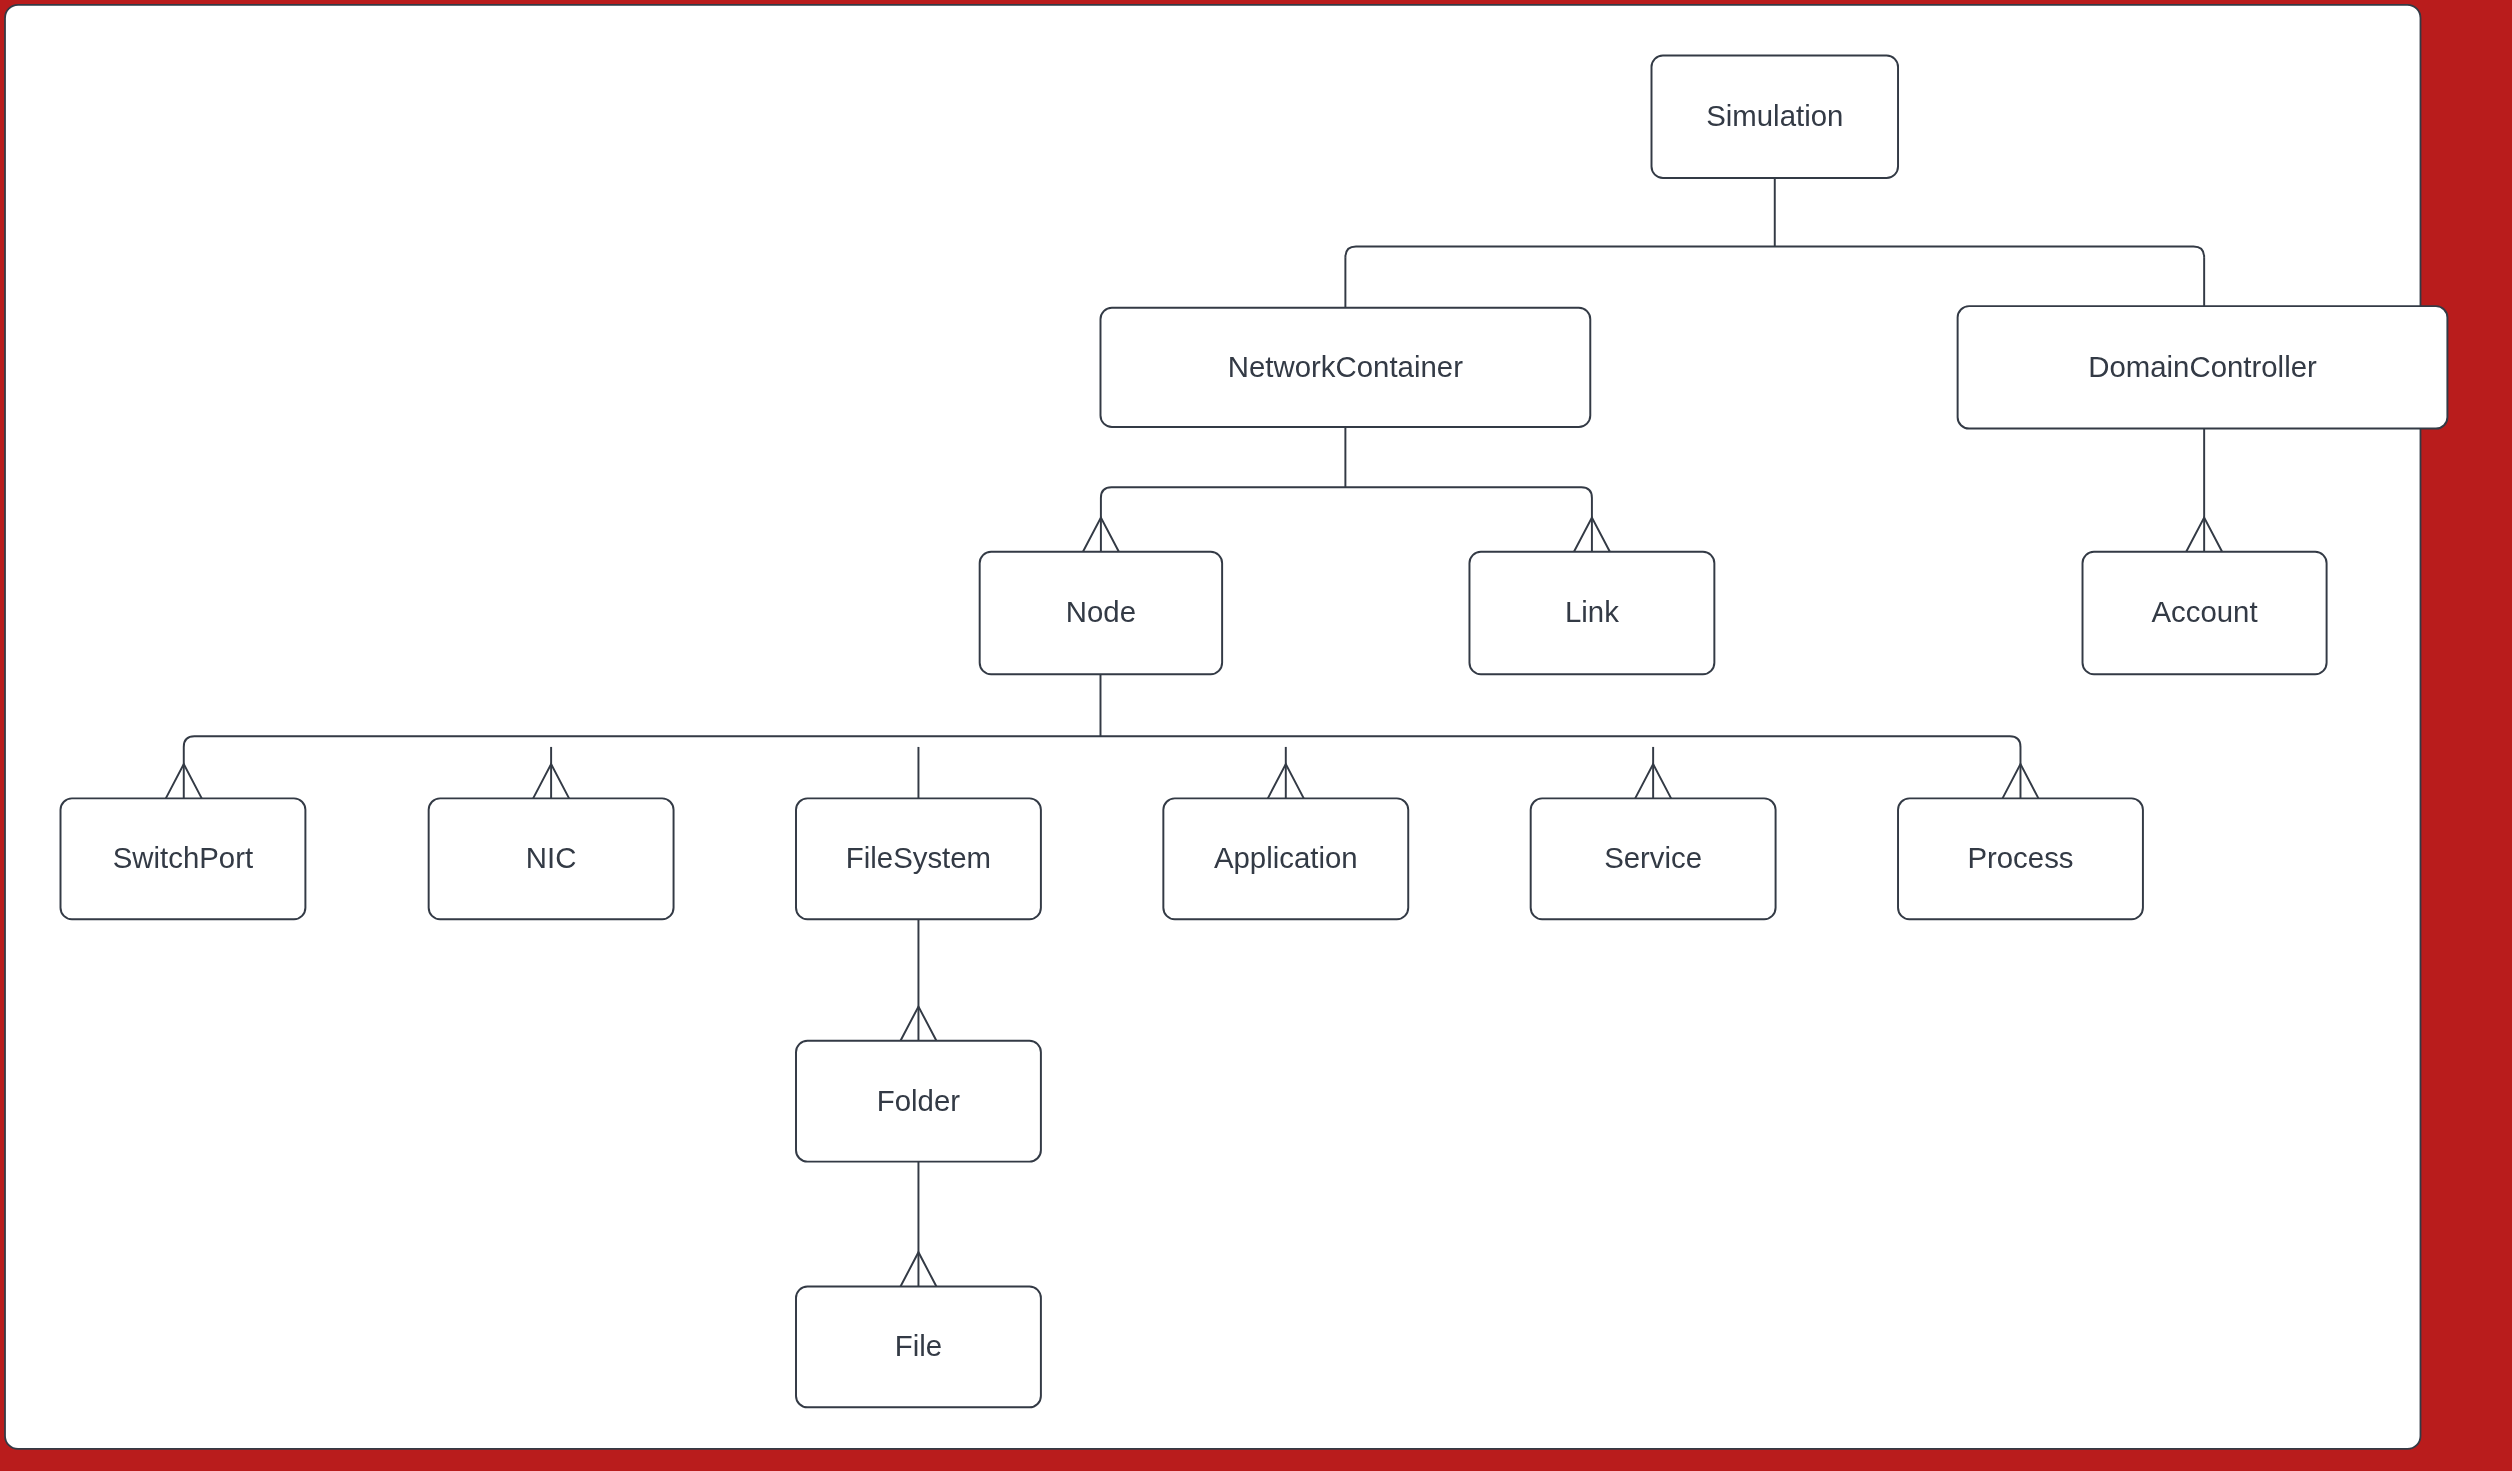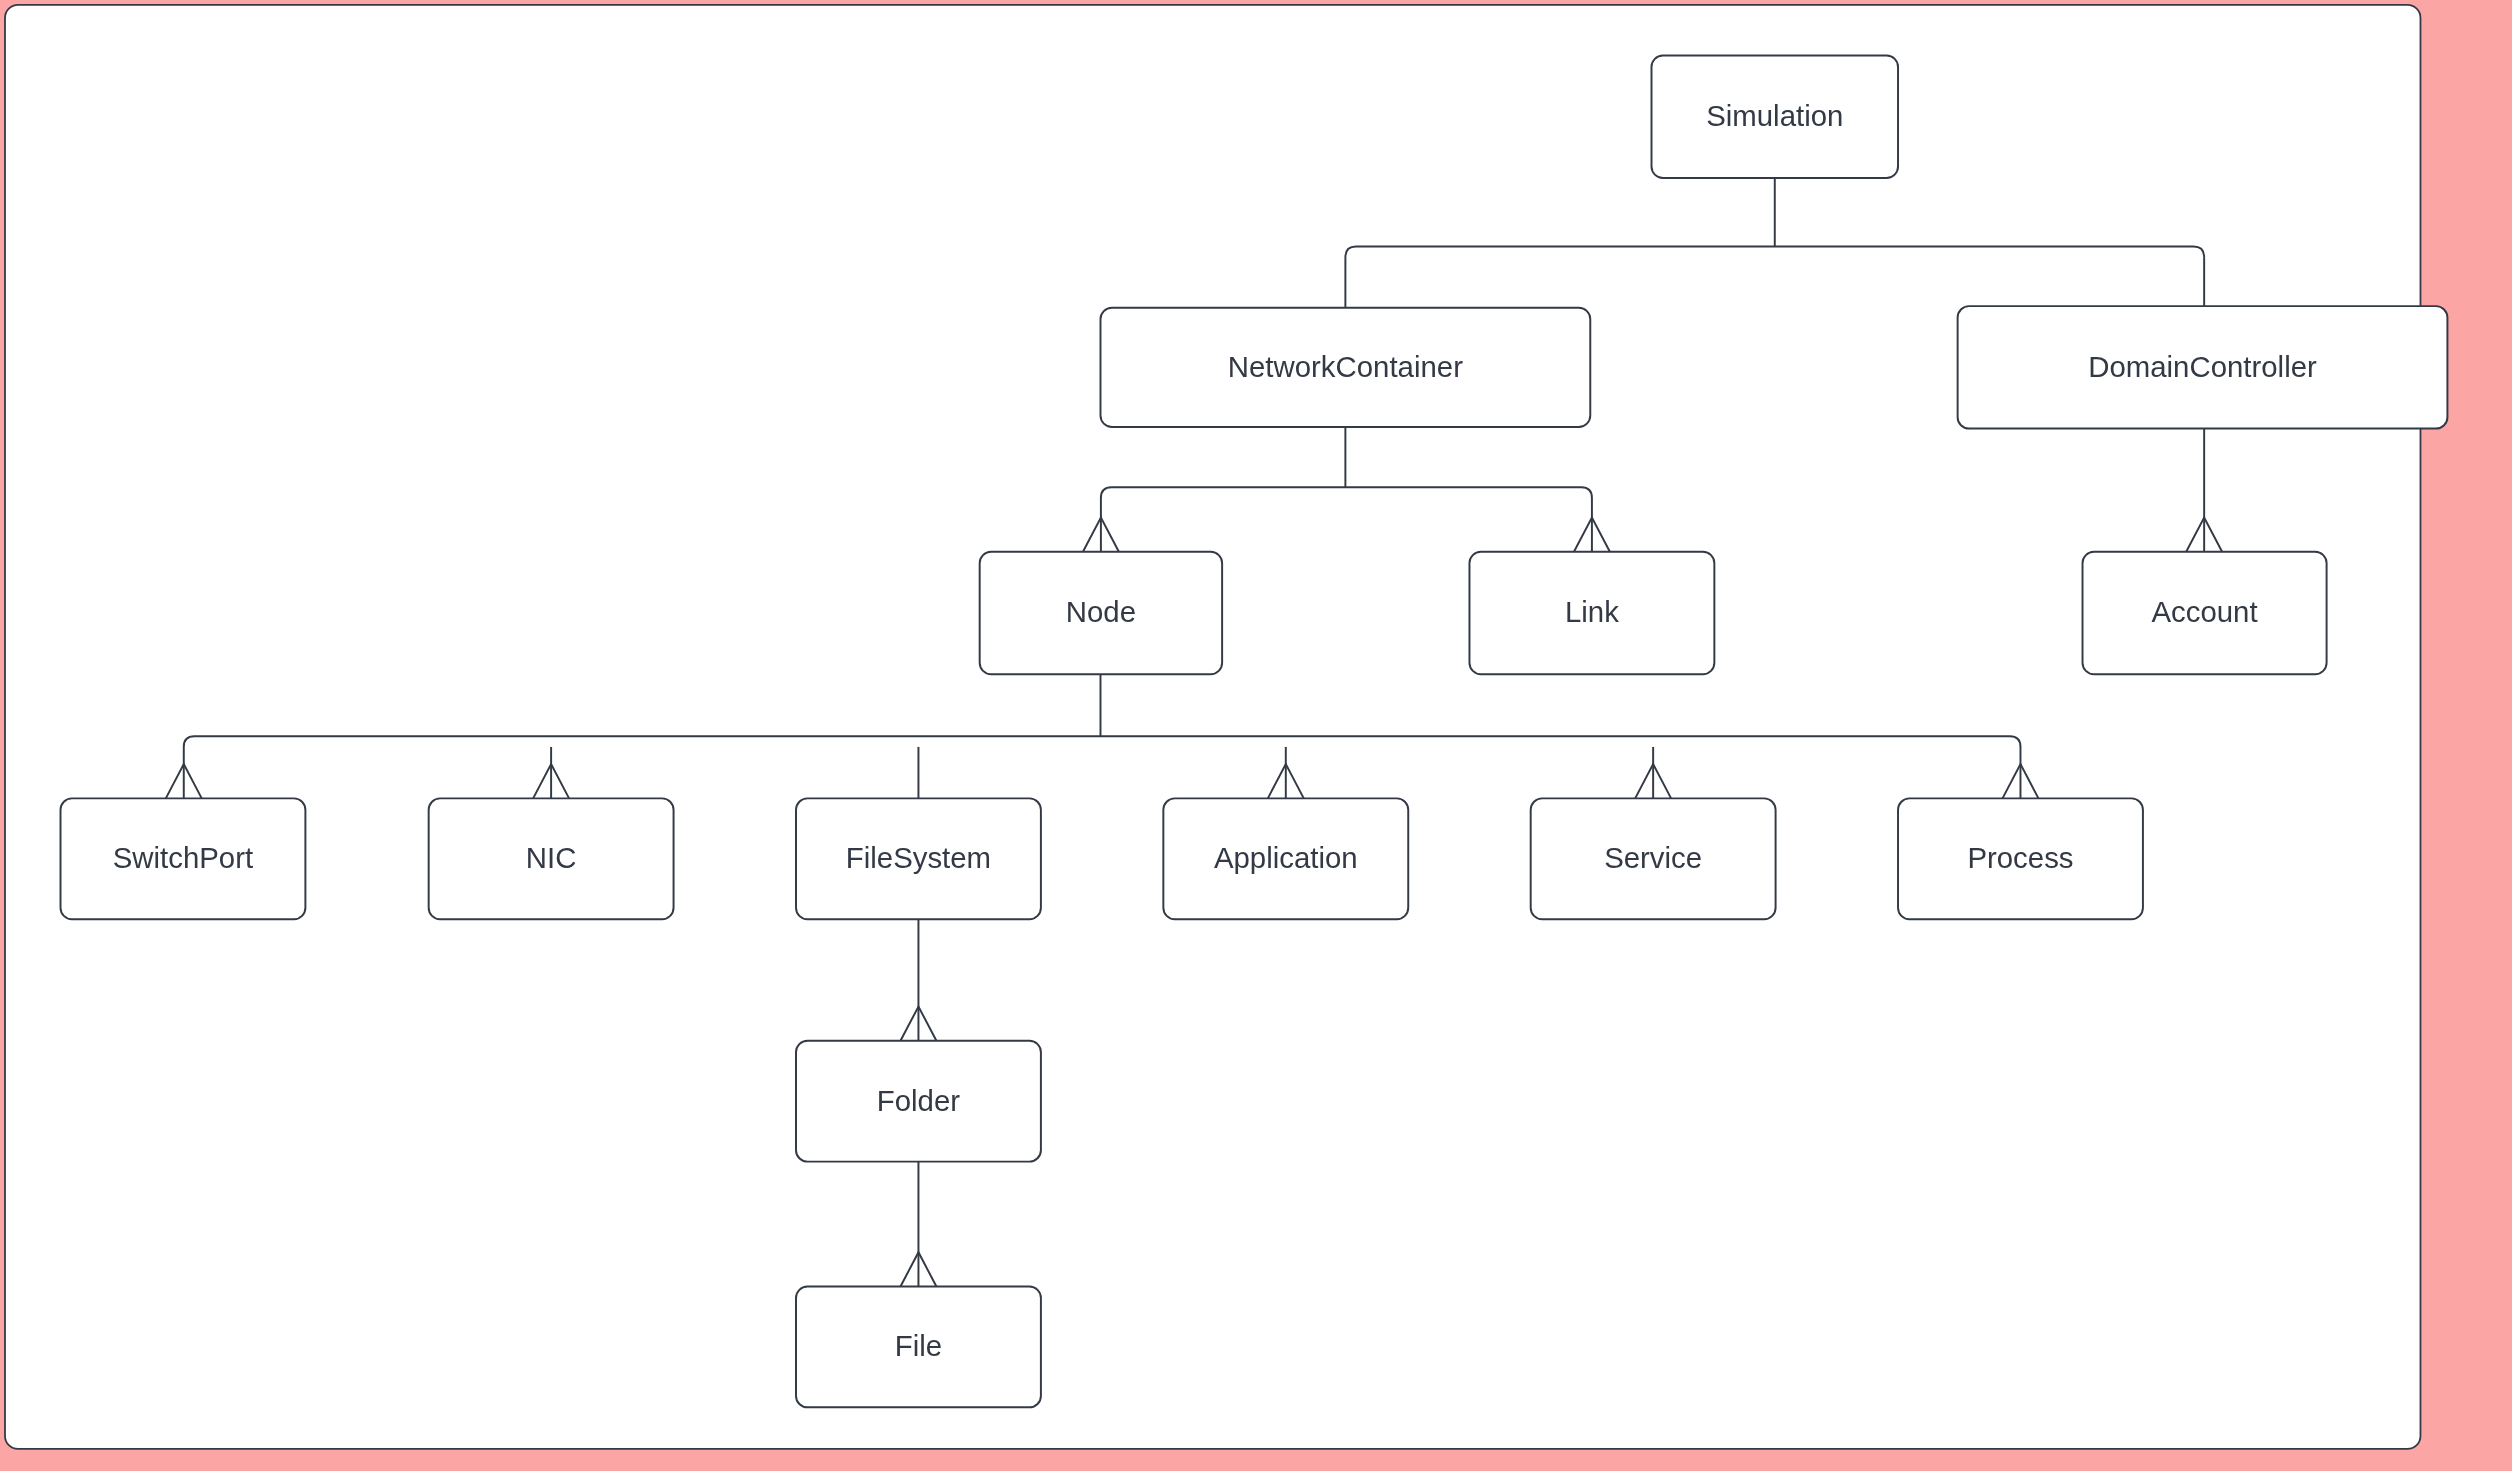--- a/index.html
+++ b/index.html
@@ -8,21 +8,21 @@
     padding: 0;
     background: #ffffff;
   }
   body {
     font-family: "Liberation Sans", sans-serif;
   }
   #stage {
     position: relative;
     width: 2512px;
     height: 1471px;
-    background: #fca5a5;
+    background: #b91c1c;
     overflow: hidden;
   }
   #diagram-svg {
     position: absolute;
     left: 0;
     top: 0;
     width: 2512px;
     height: 1471px;
   }
   .frame-rect {

